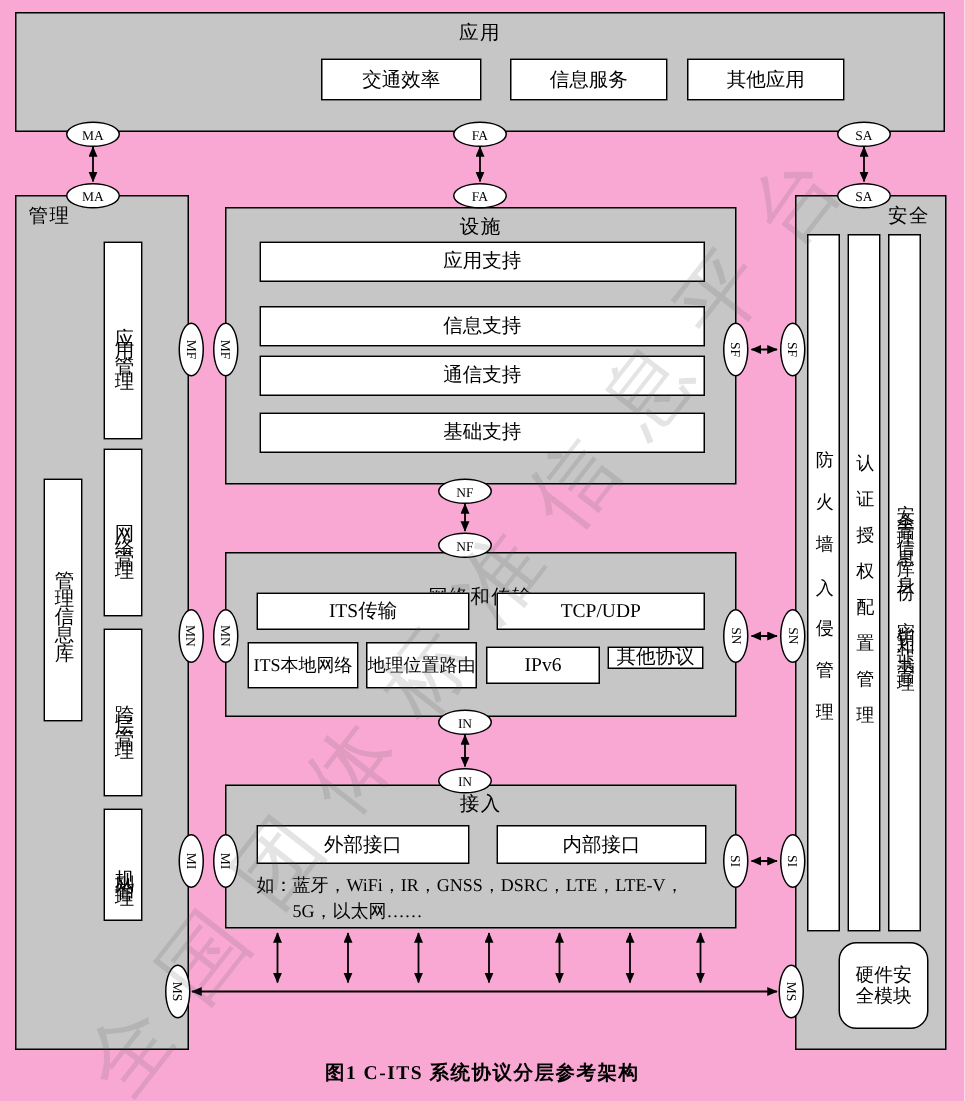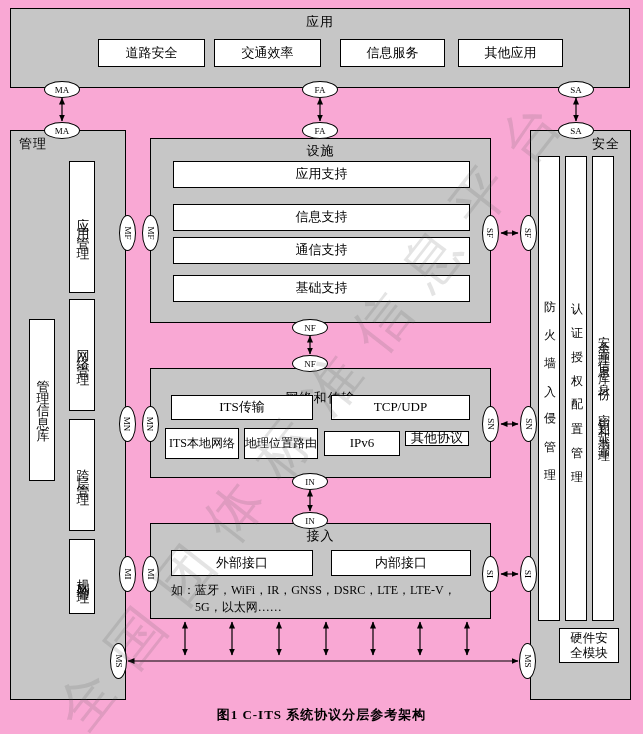--- a/index.html
+++ b/index.html
@@ -45,41 +45,40 @@
   .caption { position:absolute; left:0; right:0; top:706px; text-align:center;
              font-weight:bold; font-size:13px; letter-spacing:1px; }
 </style>
 </head>
 <body>
 
 <div class="canvas">
 
   <div class="layer" style="left:10px; top:8px; width:620px; height:80px;">
     <div class="layer-title centered-title" style="top:4px;">应用</div>
-    <div class="wbox" style="left:87px; top:30px; width:107px; height:28px;">道路安全</div>
     <div class="wbox" style="left:203px; top:30px; width:107px; height:28px;">交通效率</div>
     <div class="wbox" style="left:329px; top:30px; width:105px; height:28px;">信息服务</div>
     <div class="wbox" style="left:447px; top:30px; width:105px; height:28px;">其他应用</div>
   </div>
 
   <div class="layer" style="left:10px; top:130px; width:116px; height:570px;">
     <div class="layer-title" style="left:8px; top:4px;">管理</div>
     <div class="wbox vtext ls10" style="left:58px; top:30px; width:26px; height:132px;">应用管理</div>
     <div class="wbox vtext ls8" style="left:58px; top:168px; width:26px; height:112px;">网络管理</div>
     <div class="wbox vtext ls8" style="left:58px; top:288px; width:26px; height:112px;">跨层管理</div>
     <div class="wbox vtext ls4" style="left:58px; top:408px; width:26px; height:75px;">规则管理</div>
     <div class="wbox vtext ls12" style="left:18px; top:188px; width:26px; height:162px;">管理信息库</div>
   </div>
 
   <div class="layer" style="left:530px; top:130px; width:101px; height:570px;text-decoration:underline;">
     <div class="layer-title" style="right:10px; top:4px;">安全</div>
     <div class="wbox vtext ls28" style="left:7px; top:25px; width:22px; height:465px; font-size:12px;">防火墙入侵管理</div>
     <div class="wbox vtext ls24" style="left:34px; top:25px; width:22px; height:465px; font-size:12px;">认证授权配置管理</div>
     <div class="wbox vtext ls6" style="left:61px; top:25px; width:22px; height:465px; font-size:12px;">安全管理信息库（身份、密钥和证书管理）</div>
-    <div class="wbox" style="left:28px; top:497px; width:60px; height:35px; font-size:12.5px;">
+    <div class="wbox" style="left:28px; top:497px; width:60px; height:58px; font-size:12.5px;border-radius:12px;">
       <span style="display:block; width:40px;">硬件安全模块</span>
     </div>
   </div>
 
   <div class="layer" style="left:150px; top:138px; width:341px; height:185px;">
     <div class="layer-title centered-title" style="top:3px;">设施</div>
     <div class="wbox" style="left:22px; top:22px; width:297px; height:27px;">应用支持</div>
     <div class="wbox" style="left:22px; top:65px; width:297px; height:27px;">信息支持</div>
     <div class="wbox" style="left:22px; top:98px; width:297px; height:27px;">通信支持</div>
     <div class="wbox" style="left:22px; top:136px; width:297px; height:27px;">基础支持</div>

